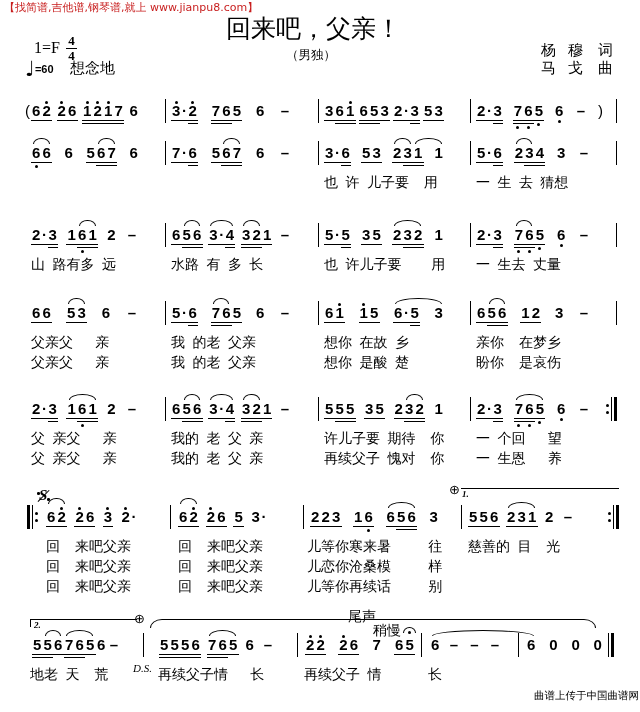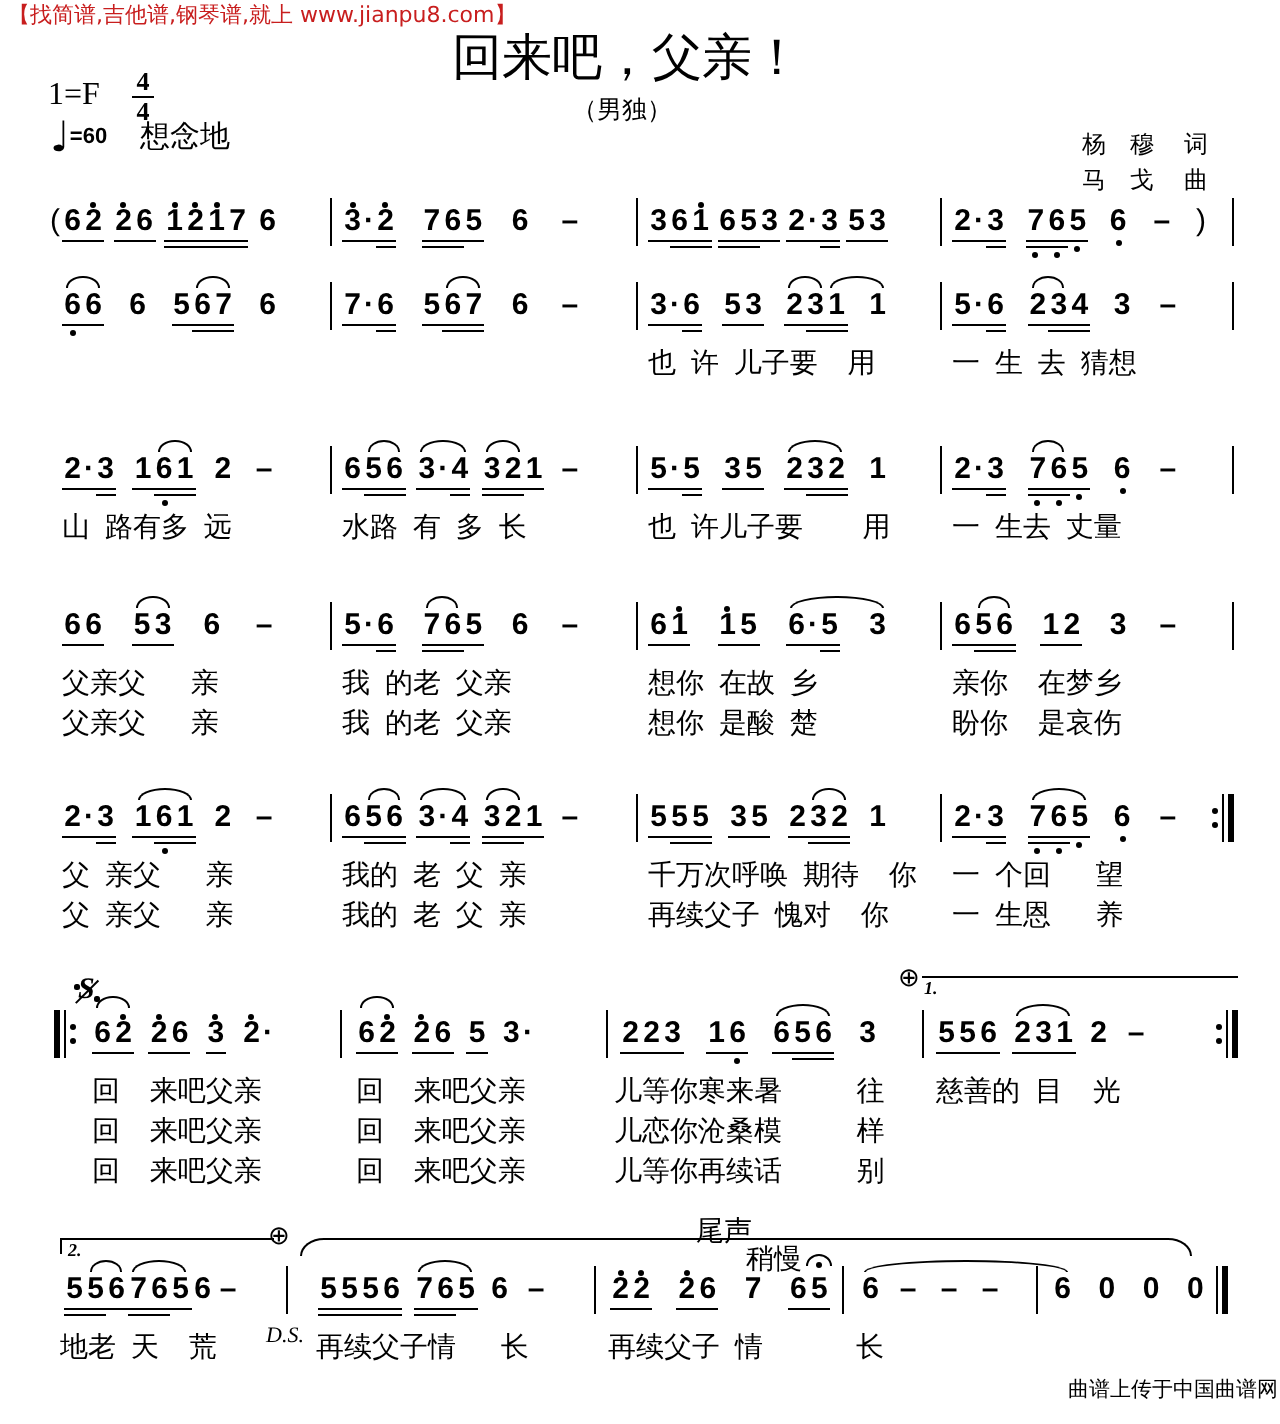--- a/index.html
+++ b/index.html
@@ -1,29 +1,29 @@
 <!DOCTYPE html>
 <html><head>
 <meta charset="utf-8">
 <style>
   body{margin:0;background:#fff;}
   #page{position:relative;width:640px;height:712px;overflow:hidden;background:#fff;color:#000;font-family:"DejaVu Sans",sans-serif;}
   .abs{position:absolute;white-space:nowrap;}
   .banner{left:4px;top:1px;font-size:11px;line-height:13px;color:#c81e1e;}
   .title{left:226px;top:14px;font-size:25px;line-height:30px;}
   .subtitle{left:286px;top:48px;font-size:12.5px;line-height:14px;}
-  .key{left:24px;top:39px;font:16px/18px "Liberation Serif",serif;}
+  .key{left:34px;top:39px;font:16px/18px "Liberation Serif",serif;}
   .timesig{left:66px;top:35px;width:11px;text-align:center;font:bold 13px/12px "Liberation Serif",serif;}
   .timesig span{display:block;}
   .timesig .ts-line{height:1px;background:#000;margin:1px 0;}
   .tempo{left:25px;top:58px;line-height:20px;}
   .tempo .tnote{font-size:21px;vertical-align:middle;}
   .tempo .tval{font:bold 11px "Liberation Sans",sans-serif;vertical-align:middle;}
   .tempo .texp{position:absolute;left:45px;top:1px;font-size:15px;line-height:18px;}
-  .credits{left:541px;top:63px;font-size:12px;line-height:18px;}
+  .credits{left:541px;top:41px;font-size:15px;line-height:18px;}
   .credits .cline{display:block;}
   .credits .cname{letter-spacing:12px;}
   .credits .crole{margin-left:3px;}
 
   
   .row{position:absolute;left:0;width:640px;height:20px;}
   .r1{top:101px}.r2{top:143px}.r3{top:225px}.r4{top:303px}.r5{top:399px}.r6{top:507px}.r7{top:635px}
   .measure{position:absolute;top:0;height:20px;}
   .measure.m1{left:25px;width:140px}
   .measure.m2{left:165px;width:153px}
@@ -560,21 +560,21 @@
             </span>
             <span class="grp">
               <span class="nt note"><b>2</b><i class="ul ul1"></i></span>
               <span class="nt note"><b>3</b><i class="ul ul1"></i><i class="ul ul2"></i></span>
               <span class="nt note"><b>2</b><i class="ul ul1"></i><i class="ul ul2"></i></span>
             </span>
             <span class="grp">
               <span class="nt note"><b>1</b></span>
             </span>
           </div>
-          <div class="lyrics"><div class="ly">千万次呼唤 期待  你</div><div class="ly">再续父子 愧对  你</div></div>
+          <div class="lyrics"><div class="ly">许儿子要 期待  你</div><div class="ly">再续父子 愧对  你</div></div>
         </div>
         <div class="measure m4 bl">
           <div class="notes">
             <span class="grp">
               <span class="nt note"><b>2</b><i class="ul ul1"></i></span>
               <span class="nt aug"><b>·</b><i class="ul ul1"></i></span>
               <span class="nt note"><b>3</b><i class="ul ul1"></i><i class="ul ul2"></i></span>
             </span>
             <span class="grp">
               <span class="nt note"><b>7</b><i class="ul ul1"></i><i class="ul ul2"></i><i class="od dn2"></i></span>

